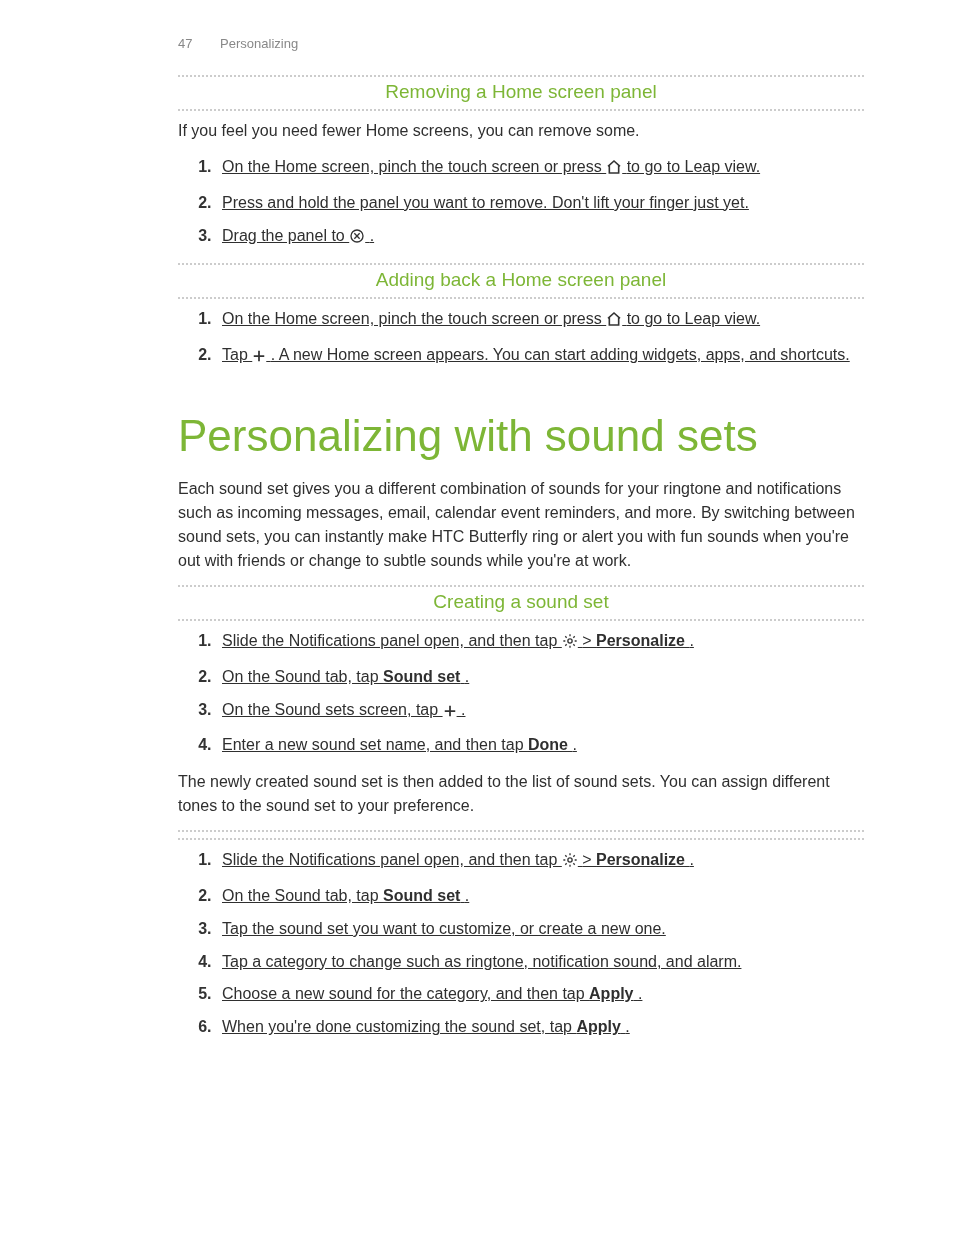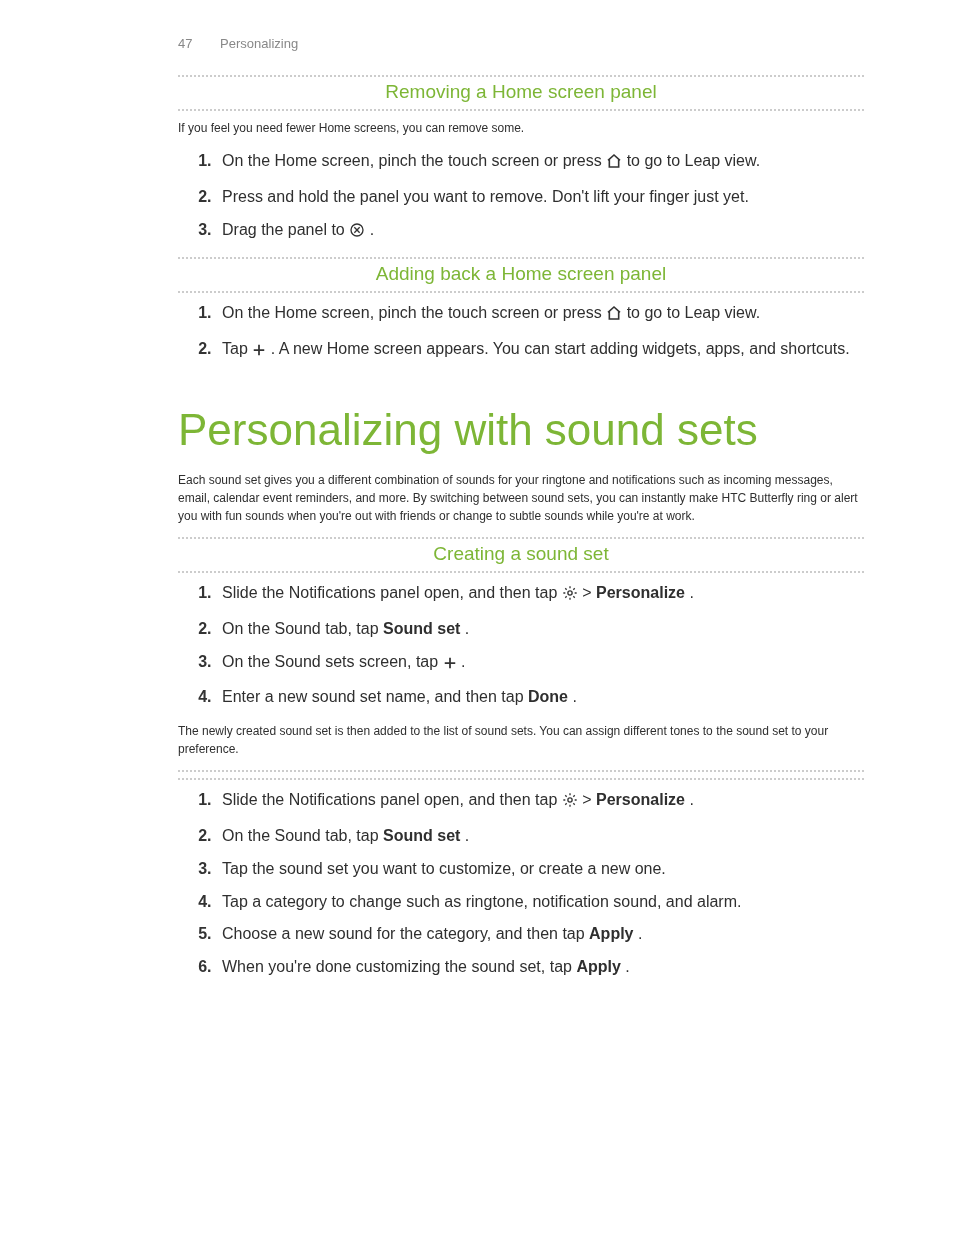--- a/index.html
+++ b/index.html
@@ -32,30 +32,31 @@
   .rule-top { margin-top: 18px; }
   .subheading {
     color: #7db636;
     font-size: 19px;
     font-weight: 400;
     margin: 0 0 2px 0;
     padding-top: 2px;
     text-align: center;
   }
   .body-text {
-    font-size: 12px;
+    font-size: 16px;
     line-height: 1.5;
     color: #2f2f2f;
     margin: 8px 0 12px 0;
   }
   ol.steps {
     margin: 8px 0 12px 12px;
     padding-left: 26px;
     font-size: 16px;
     color: #2f2f2f;
+    text-decoration: underline;
   }
   ol.steps li {
     line-height: 1.55;
     padding-left: 6px;
     margin-bottom: 8px;
   }
   ol.steps li::marker {
     font-weight: 700;
     color: #333;
   }

